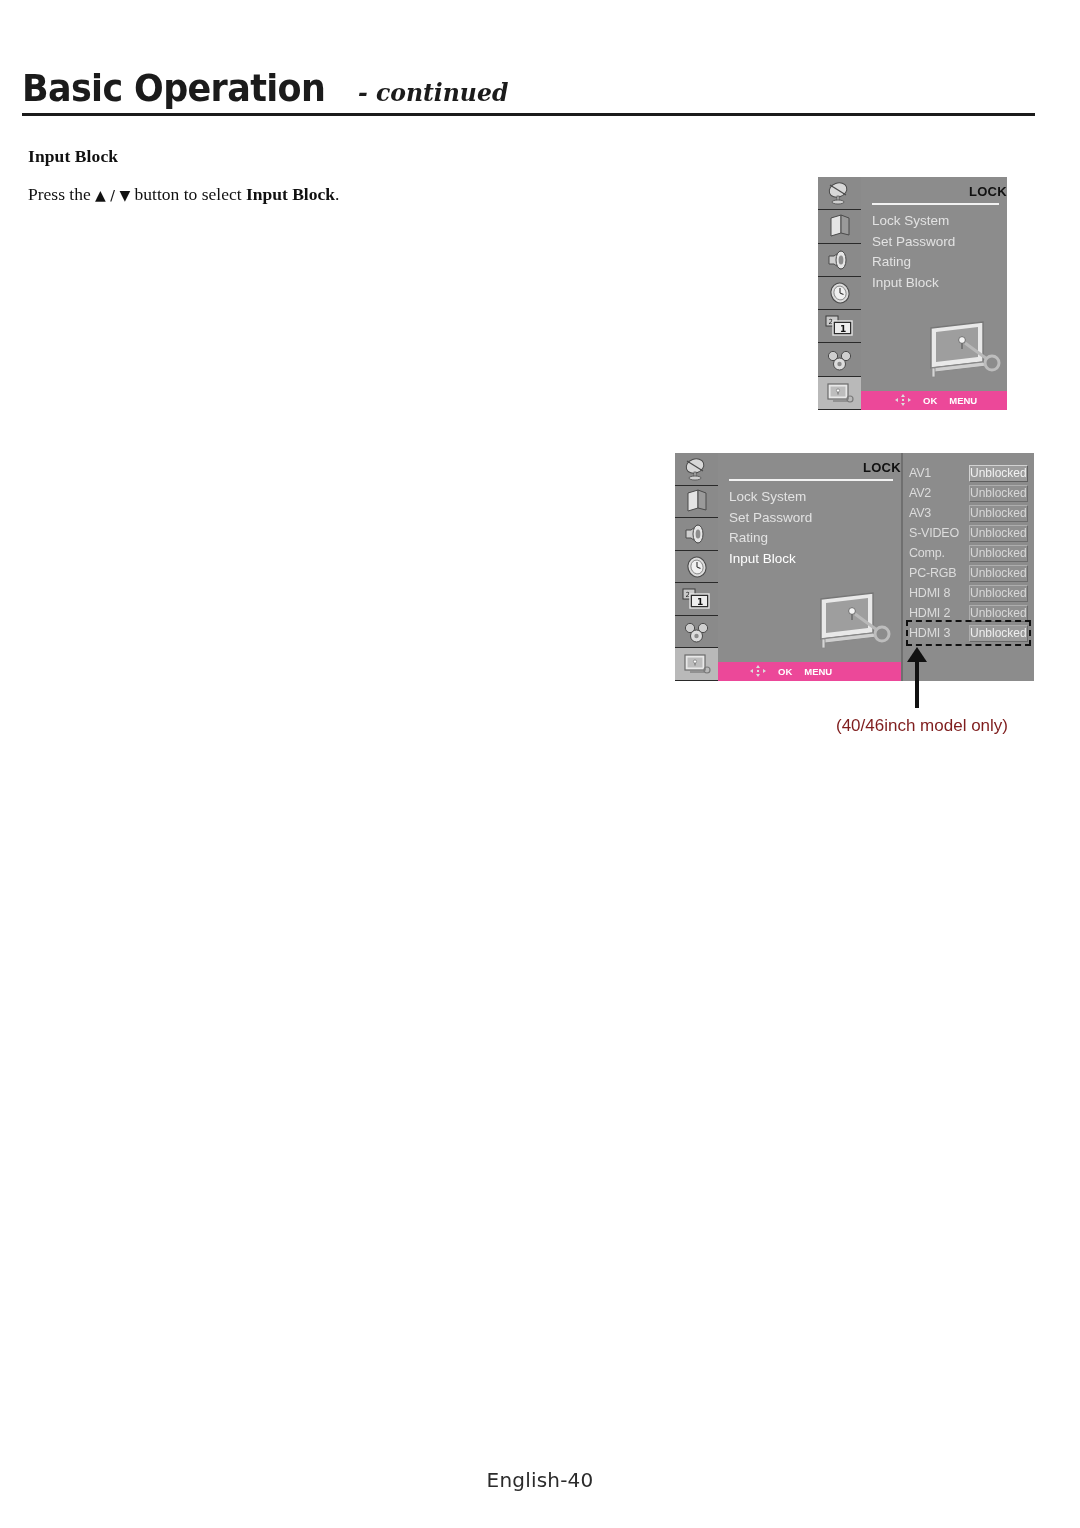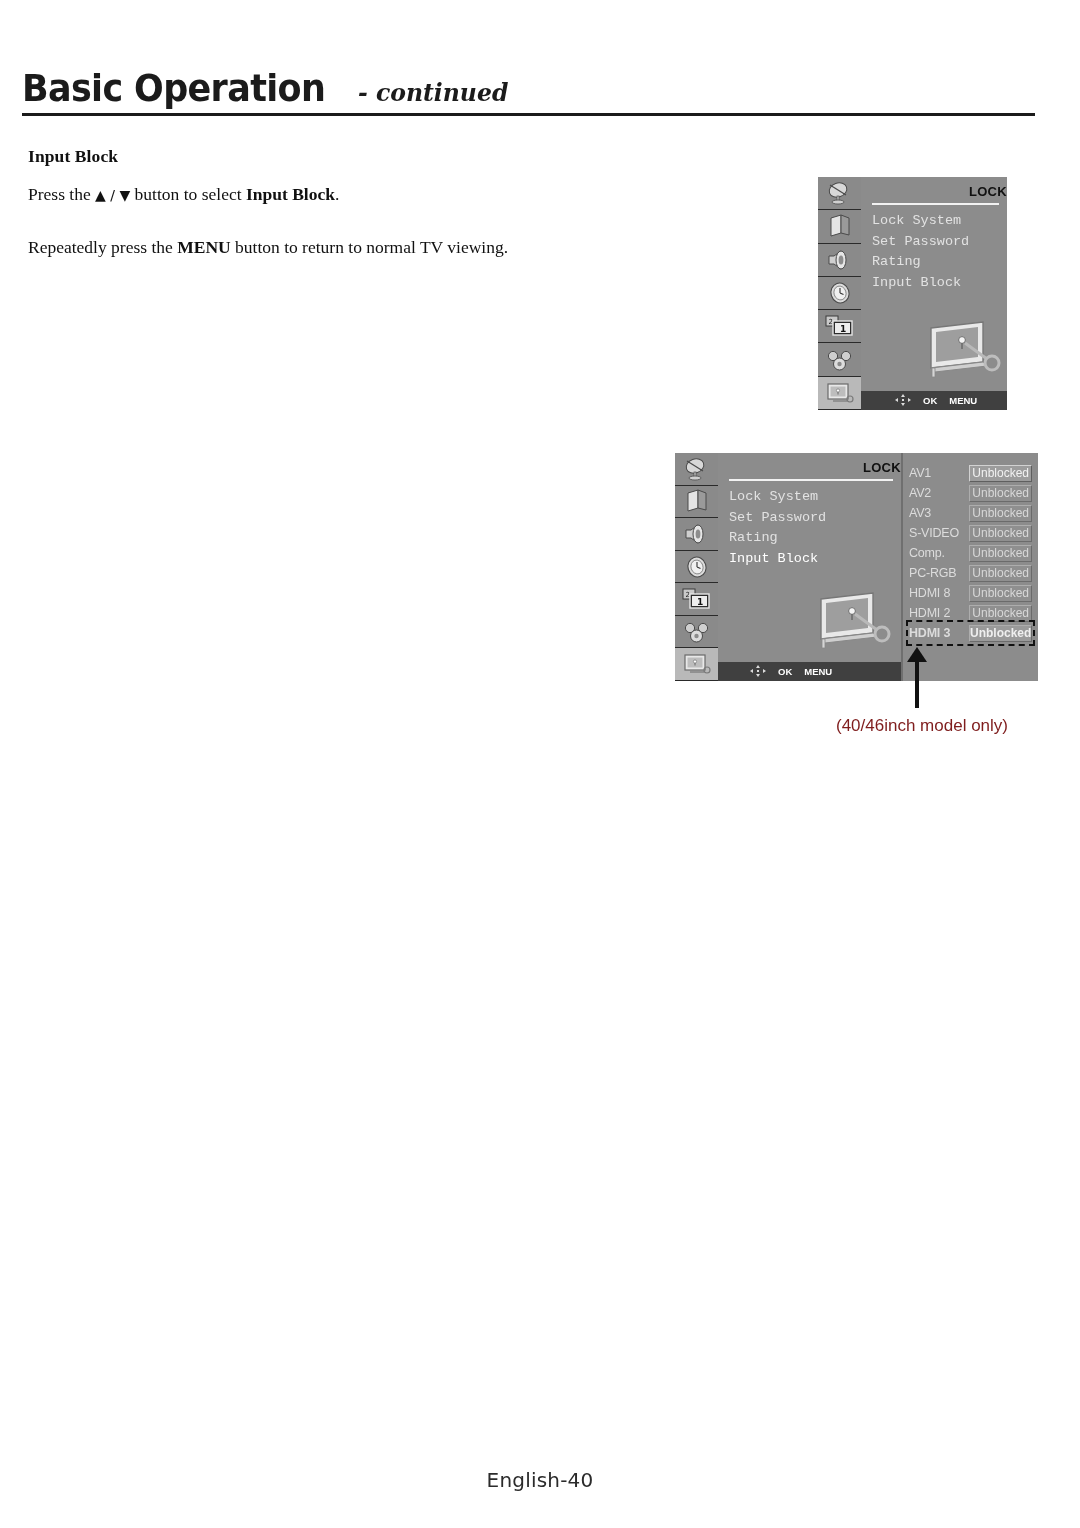--- a/index.html
+++ b/index.html
@@ -72,25 +72,25 @@
   .rail-cell.sel{background:#b9b9b9;}
   .rail-cell svg{display:block;}
   .osd-main{flex:1 1 auto;display:flex;flex-direction:column;position:relative;background:#8c8c8c;}
   .osd-title{
     font-family:"Liberation Sans", sans-serif;
     font-weight:bold;color:#111;
     letter-spacing:.3px;
     text-align:right;
   }
   .osd-rule{background:#f2f2f2;}
-  .osd-list{font-family:Liberation Mono, monospace;color:#e9e9e9;}
+  .osd-list{font-family:Liberation Sans, sans-serif;color:#e9e9e9;}
   .osd-list .itm{color:#e2e2e2;}
   .osd-list .itm.active{color:#ffffff;}
   .osd-bar{
-    background:#404040;color:#fff;
+    background:#ec4899;color:#fff;
     font-family:"Liberation Sans", sans-serif;font-weight:bold;
     display:flex;align-items:center;gap:12px;
   }
   .navglyph{display:inline-block;}
 
   
   #osd1{left:818px;top:177px;width:189px;height:233px;}
   #osd1 .osd-title{font-size:13px;padding:7px 0 0 11px;}
   #osd1 .osd-rule{height:2px;margin:4px 8px 0 11px;}
   #osd1 .osd-list{font-size:13.5px;padding:6px 0 0 11px;line-height:20.5px;}
@@ -114,21 +114,21 @@
     font-family:"Liberation Sans", sans-serif;font-size:12.5px;
     position:relative;
   }
   .src-label{color:#dcdcdc;width:60px;flex:0 0 60px;white-space:nowrap;letter-spacing:-0.2px;}
   .src-val{
     flex:1 1 auto;height:15px;line-height:15px;text-align:center;
     border:1.5px solid #6b6b6b;border-top-color:#adadad;border-left-color:#adadad;
     background:#8f8f8f;color:#d8d8d8;font-size:12px;
   }
   .src-row.first .src-val{background:#9c9c9c;color:#f2f2f2;border-color:#5f5f5f;border-top-color:#d2d2d2;border-left-color:#d2d2d2;}
-  .src-row.marked{outline:2px dashed #111;outline-offset:1px;font-weight:bold;}
+  .src-row.marked{outline:2px dashed #111;outline-offset:1px;}
   .src-row.marked .src-val{background:#9a9a9a;color:#efefef;}
 
   
   .callout-arrow{position:absolute;left:915px;top:660px;width:4px;height:48px;background:#111;}
   .callout-arrow:before{
     content:"";position:absolute;left:-8px;top:-13px;
     border-left:10px solid transparent;border-right:10px solid transparent;
     border-bottom:15px solid #111;
   }
   .callout-text{
@@ -155,21 +155,20 @@
   <div class="header-rule"></div>
 
   <div class="copy">
     <h2>Input Block</h2>
 
 
     <p><span>Press the </span><span class="gl">▲ / ▼</span><span> button to select </span><b>Input Block</b><span>.</span></p>
 
 
 
-    <p><span>Repeatedly press the </span><b>MENU</b><span> button to return to normal TV viewing.</span></p>
   </div>
 
   <div class="osd" id="osd1">
     <div class="osd-rail">
       <div class="rail-cell">
         <svg width="28" height="24" viewBox="0 0 28 24">
             <ellipse cx="12" cy="9" rx="9" ry="7" fill="#d8d8d8" stroke="#4a4a4a" stroke-width="1" transform="rotate(-20 12 9)"></ellipse>
             <path d="M4 4 L20 14" stroke="#4a4a4a" stroke-width="1.2"></path>
             <rect x="11" y="15" width="2" height="5" fill="#c6c6c6" stroke="#4a4a4a" stroke-width=".7"></rect>
             <ellipse cx="12" cy="21" rx="6" ry="2" fill="#d0d0d0" stroke="#4a4a4a" stroke-width=".8"></ellipse>

